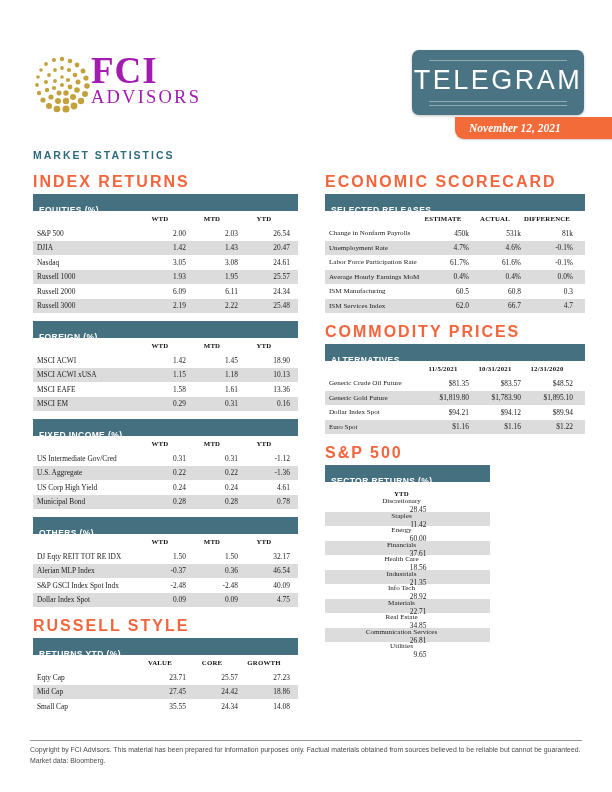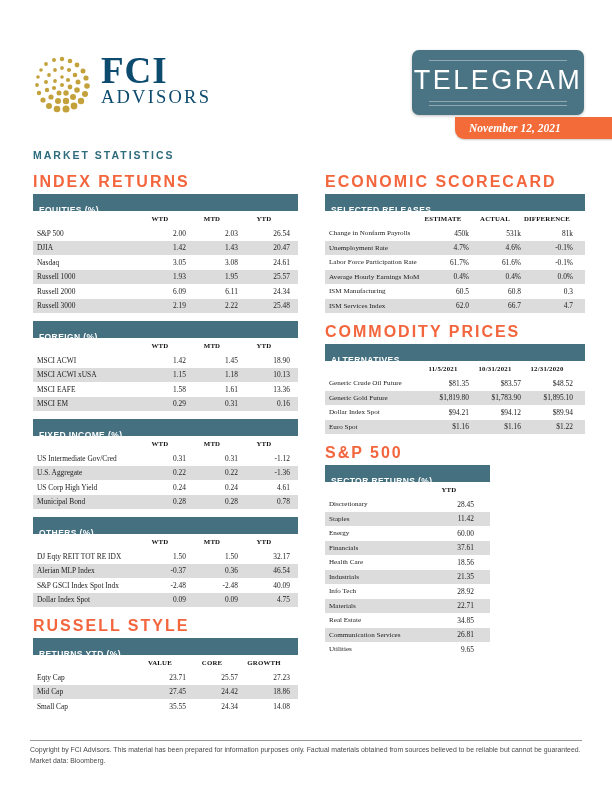--- a/index.html
+++ b/index.html
@@ -13,21 +13,21 @@
     --ink:#1c1c1c;
   }
   html,body{margin:0;padding:0;background:#fff;}
   .page{
     position:relative;width:612px;height:792px;background:#ffffff;
     font-family:"Liberation Sans",sans-serif;overflow:hidden;
   }
   
   .logo{position:absolute;left:33px;top:55px;display:flex;align-items:flex-start;}
   .logo-globe{color:var(--gold);}
-  .wordmark{margin-left:10px;color:#0c4a6e;font-family:"Liberation Serif",serif;}
+  .wordmark{color:#a21caf;font-family:"Liberation Serif",serif;}
   .wordmark .fci{font-size:37px;font-weight:bold;line-height:0.88;letter-spacing:1px;}
   .wordmark .advisors{font-size:18.5px;letter-spacing:2.2px;line-height:1.05;}
   .tg-box{
     position:absolute;left:412px;top:50px;width:172px;height:65px;
     background:var(--tealBox);border-radius:7px;
     display:flex;flex-direction:column;align-items:center;justify-content:center;
     box-shadow:0 1px 3px rgba(0,0,0,.25);
   }
   .tg-rule{width:138px;height:1px;background:#92a9b1;}
   .tg-title{color:#fff;font-size:27px;letter-spacing:2.5px;margin:4px 0 5px 0;font-weight:400;}
@@ -70,21 +70,21 @@
   .trow{
     display:flex;align-items:center;height:14.5px;padding:0 8px 0 4px;
     font-family:"Liberation Serif",serif;font-size:7.4px;color:var(--ink);
   }
   .trow.alt{background:var(--rowAlt);}
   .tlabel{flex:1 1 0;min-width:0;white-space:nowrap;}
   .tval{width:52px;text-align:right;white-space:nowrap;}
   .col--right .thead,.col--right .trow{padding-right:12px;}
   .col--right .tlabel{font-size:7.1px;}
   .table--narrow{width:165px;}
-  .table--narrow .thead,.table--narrow .trow{padding-right:16px;}
+  .table--narrow .thead,.table--narrow .trow{padding-right:16px;flex-direction:column;}
   .table--narrow .hcell,.table--narrow .tval{width:50px;}
   
   .footer{
     position:absolute;left:30px;top:740px;width:552px;
     border-top:1px solid #979797;padding-top:4px;
     font-size:6.9px;color:#4a4a4a;line-height:1.55;
   }
 </style>
 </head>
 <body>

